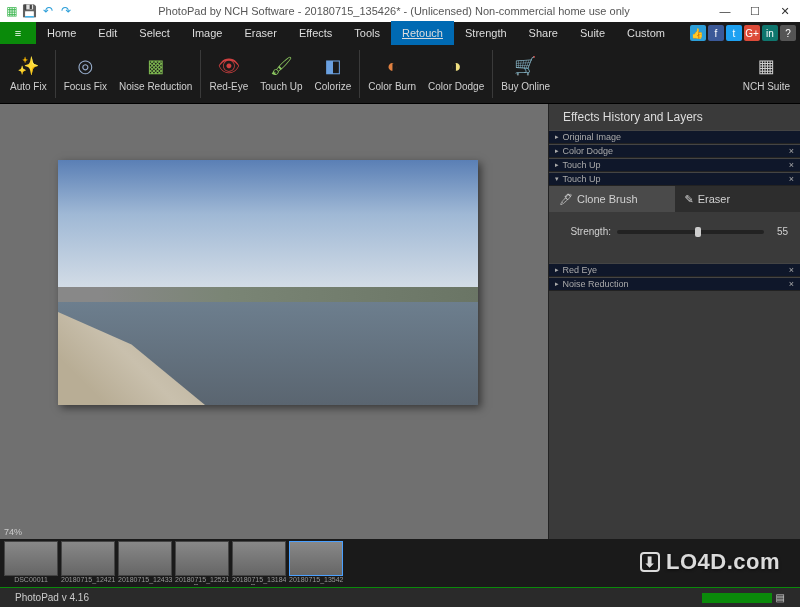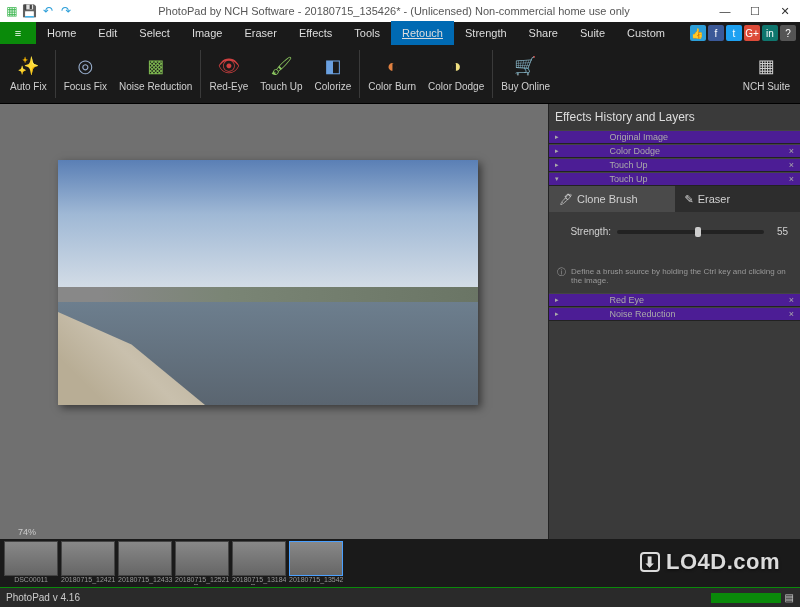--- a/index.html
+++ b/index.html
@@ -28,26 +28,26 @@
 .tsep { width: 1px; height: 48px; background: #3a3a3a; margin: 0 2px; }
 
 
 .main { display: flex; height: 435px; }
 .canvas-area { flex: 1; background: #707070; position: relative; }
 .canvas-img { position: absolute; left: 58px; top: 56px; width: 420px; height: 245px; box-shadow: 3px 3px 8px rgba(0,0,0,0.5); overflow: hidden; }
 .sky { width: 100%; height: 55%; background: linear-gradient(to bottom, #5a7fb5, #9fb8d5 40%, #d8e0e8); }
 .sea { width: 100%; height: 45%; background: linear-gradient(to bottom, #6e8090, #5a6570); }
 .land { position: absolute; left: 0; bottom: 42%; width: 100%; height: 6%; background: linear-gradient(to right, #888 10%, #7a8575 40%, #6a7565); }
 .pier { position: absolute; left: 0; bottom: 0; width: 35%; height: 38%; background: linear-gradient(45deg, #b8ad95 20%, #c9c0ad 50%, #b4aa94); clip-path: polygon(0 100%, 0 0, 50% 35%, 100% 100%); }
-.zoom { position: absolute; left: 18px; bottom: 2px; color: #ccc; font-size: 9px; }
+.zoom { position: absolute; left: 4px; bottom: 2px; color: #ccc; font-size: 9px; }
 
 
 .panel { width: 252px; background: #3a3a3a; color: #d0d0d0; font-size: 11px; border-left: 1px solid #222; }
-.panel .phead { padding: 6px 6px; font-size: 12px; color: #ddd; background: #3a3a3a; }
-.panel .acc { height: 14px; background: #4c1d95; border-top: 1px solid #444; border-bottom: 1px solid #222; padding: 0 6px; font-size: 9px; color: #aaa; display: flex; align-items: center; cursor: pointer; gap: 47px; }
+.panel .phead { padding: 6px 14px; font-size: 12px; color: #ddd; background: #3a3a3a; }
+.panel .acc { height: 14px; background: #0f172a; border-top: 1px solid #444; border-bottom: 1px solid #222; padding: 0 6px; font-size: 9px; color: #aaa; display: flex; align-items: center; cursor: pointer; }
 .panel .acc .chev { margin-right: 4px; font-size: 7px; }
 .panel .acc .close { margin-left: auto; font-size: 9px; }
 .panel .toolmode { display: flex; height: 26px; }
 .panel .toolmode div { flex: 1; display: flex; align-items: center; padding: 0 10px; font-size: 11px; cursor: pointer; gap: 4px; }
 .panel .toolmode div.active { background: #4a4a4a; }
 .panel .toolmode div:not(.active) { background: #2d2d2d; }
 .panel .props { padding: 14px 12px 10px; }
 .panel .prow { display: flex; align-items: center; margin-bottom: 16px; }
 .panel .prow .plab { width: 56px; text-align: right; padding-right: 6px; font-size: 10px; }
 .panel .prow .pslider { flex: 1; height: 4px; background: #222; position: relative; border-radius: 2px; }
@@ -57,21 +57,21 @@
 .panel .hint::before { content: "ⓘ"; position: absolute; left: 8px; top: 3px; font-size: 9px; }
 
 
 .filmstrip { height: 48px; background: #1a1a1a; display: flex; align-items: center; padding: 2px 4px; gap: 3px; }
 .thumb-item { width: 54px; height: 44px; display: flex; flex-direction: column; cursor: pointer; }
 .thumb-item .tpic { flex: 1; background: linear-gradient(#888, #666); border: 1px solid #444; }
 .thumb-item.sel .tpic { border: 1px solid #4aa0ff; }
 .thumb-item .tlab { font-size: 7px; color: #999; text-align: center; height: 9px; overflow: hidden; }
 
 
-.statusbar { height: 20px; background: #2a2a2a; border-top: 1px solid #0a8a0a; color: #ccc; font-size: 10px; display: flex; align-items: center; padding: 0 6px; }
+.statusbar { height: 20px; background: #2a2a2a; border-top: 1px solid #0a8a0a; color: #ccc; font-size: 10px; display: flex; align-items: center; padding: 0 15px; }
 .statusbar .sright { margin-left: auto; display: flex; align-items: center; gap: 4px; }
 .statusbar .prog { width: 70px; height: 10px; background: #0a8a0a; }
 
 
 .watermark { position: absolute; right: 20px; bottom: 32px; color: rgba(255,255,255,0.85); font-size: 22px; font-weight: bold; letter-spacing: 0.5px; text-shadow: 0 1px 3px rgba(0,0,0,0.6); display: flex; align-items: center; gap: 6px; }
 .watermark .dl { width: 20px; height: 20px; border: 2px solid rgba(255,255,255,0.85); border-radius: 4px; display: flex; align-items: center; justify-content: center; font-size: 14px; }
 
 
 .i-new{color:#36b44a}.i-save{color:#2c66b8}.i-undo{color:#2c9ed8}.i-redo{color:#2c9ed8}
 .i-auto{color:#e6c43c}.i-focus{color:#9ab0d0}.i-noise{color:#7eb850}.i-redeye{color:#d04040}
@@ -215,21 +215,20 @@
 
     <div class="props">
       <div class="prow">
         <div class="plab">Strength:</div>
         <div class="pslider">
             <div class="thumb" style="left:53%"></div>
           </div>
         <div class="pval">55</div>
       </div>
     </div>
-    <div class="hint">Define a brush source by holding the Ctrl key and clicking on the image.</div>
 
     <div class="acc">
         <span class="chev">▸</span>
         <span>Red Eye</span>
         <span class="close">×</span>
       </div>
     <div class="acc">
         <span class="chev">▸</span>
         <span>Noise Reduction</span>
         <span class="close">×</span>

